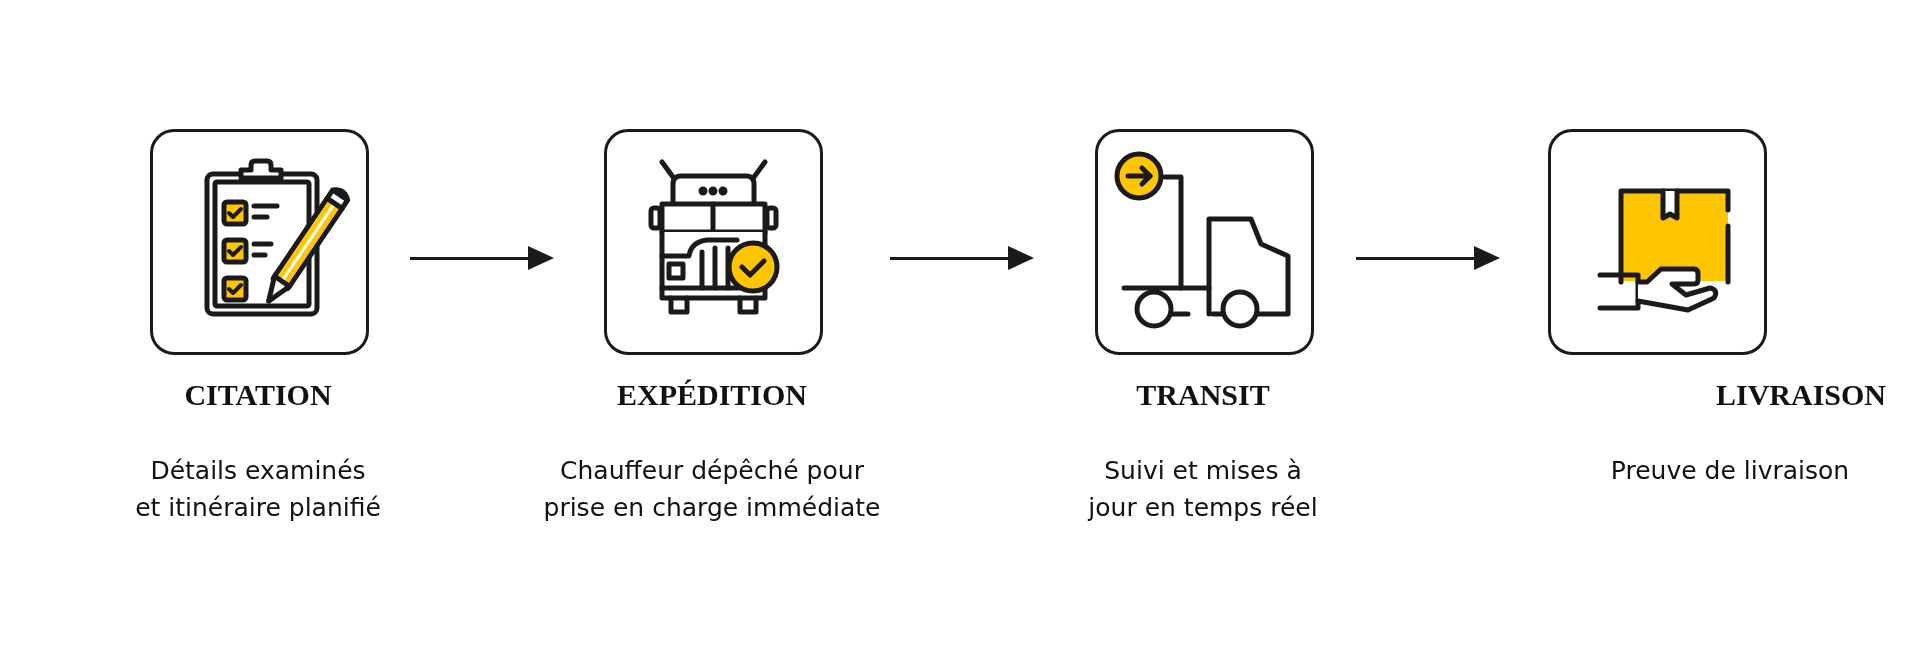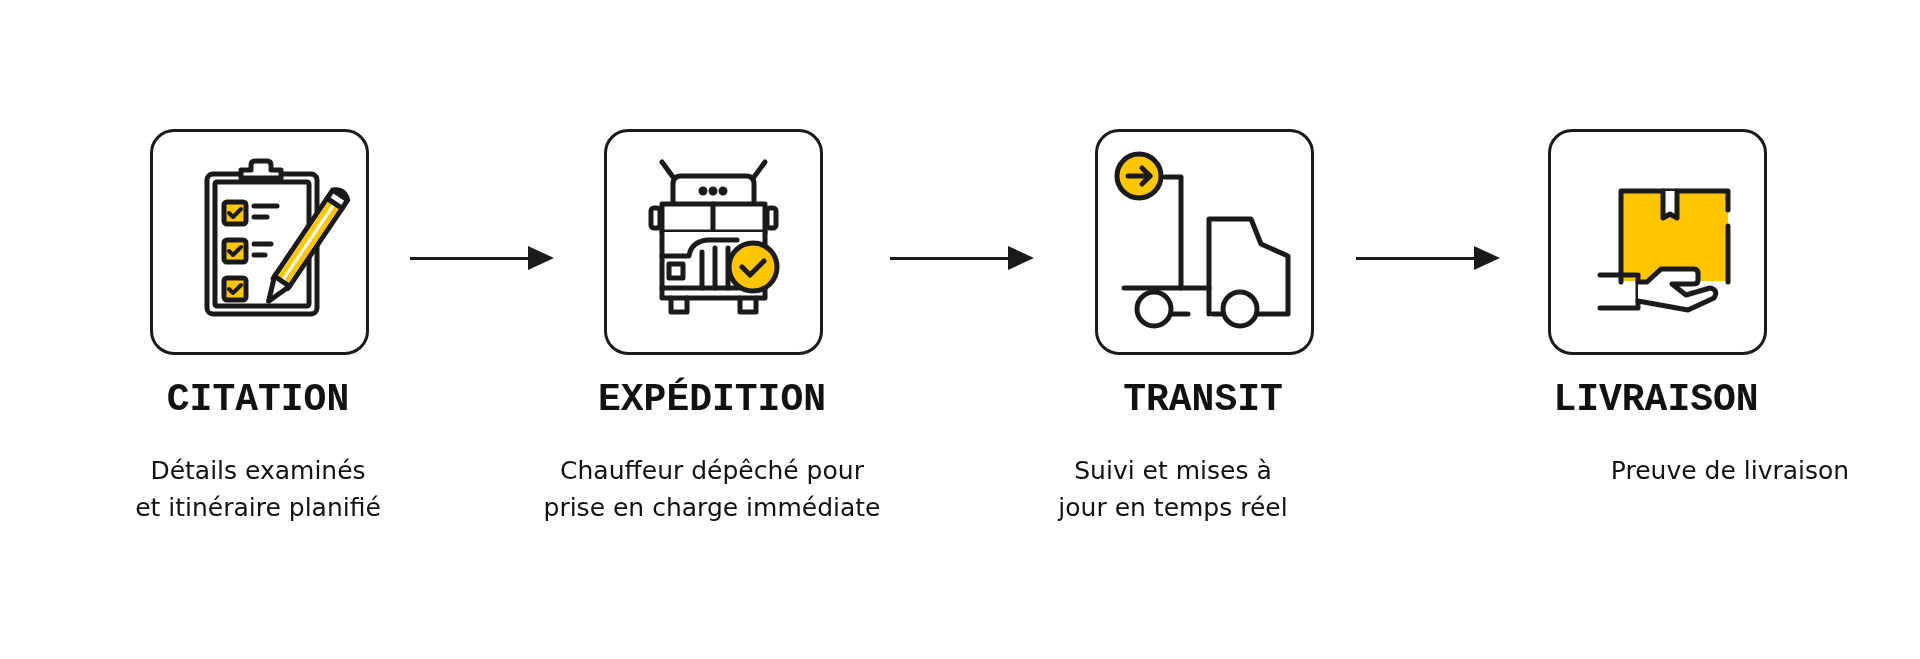--- a/index.html
+++ b/index.html
@@ -7,21 +7,21 @@
          font-family: "Liberation Sans", "DejaVu Sans", sans-serif; color: #111111; }
   .card { position: absolute; top: 129px; width: 213px; height: 220px;
           border: 3px solid #1a1a1a; border-radius: 24px; background: #fff; box-sizing: content-box; }
   .card svg { position: absolute; left: 0; top: 0; width: 213px; height: 220px; }
   .arrow { position: absolute; top: 246px; height: 24px; }
   .arrow .line { position: absolute; left: 0; top: 11px; height: 3px; background: #1a1a1a; }
   .arrow .head { position: absolute; top: 0; width: 0; height: 0;
                  border-top: 12px solid transparent; border-bottom: 12px solid transparent;
                  border-left: 26px solid #1a1a1a; }
   .step-title { position: absolute; top: 378px; width: 460px; text-align: center;
-                font-family: Liberation Mono, monospace; font-weight: bold; font-size: 38px;
+                font-family: Liberation Serif, serif; font-weight: bold; font-size: 30px;
                 letter-spacing: 0px; color: #111; }
   .step-desc { position: absolute; top: 452px; width: 460px; text-align: center;
                font-family: "DejaVu Sans", sans-serif; font-size: 25px; line-height: 37px; color: #111; }
   .step-desc span { display: block; text-align: center; }
 </style>
 </head>
 <body>
 
 <div class="card" style="left:150px;">
   <svg viewBox="0 0 213 220">
@@ -126,21 +126,21 @@
       <path d="M111 182 V87 H153 L163 112 L190 124 V182 H152"></path>
       <path d="M115 182 H132"></path>
       <path d="M72 182 H90"></path>
 
       <circle cx="56" cy="177" r="17" fill="#fff"></circle>
       <circle cx="142" cy="177" r="17" fill="#fff"></circle>
     </g>
   </svg>
 </div>
 <div class="step-title" style="left:973px;">TRANSIT</div>
-<div class="step-desc" style="left:943px;">
+<div class="step-desc" style="left:973px;">
   <span>Suivi et mises à</span>
   <span>jour en temps réel</span>
 </div>
 
 <div class="arrow" style="left:1356px; width:144px;">
   <div class="line" style="width:120px;"></div>
   <div class="head" style="left:118px;"></div>
 </div>
 
 <div class="card" style="left:1548px;">
@@ -150,16 +150,16 @@
       <rect x="70" y="59" width="107" height="90" fill="#FFC600" stroke="none"></rect>
       <path d="M70 150 V59 H177 V78"></path>
       <path d="M177 94 V150"></path>
       <path d="M112 59 V86 L119 82 L126 86 V59" fill="#fff"></path>
 
       <path d="M49 143 H87 V176 H49"></path>
       <path d="M87 150 H96 L110 137 H143 Q147 137 147 142 V148 Q147 152 143 152 H121 L135 163 L159 156 Q168 158 163 166 L137 178 L87 169" fill="#fff"></path>
     </g>
   </svg>
 </div>
-<div class="step-title" style="left:1426px;">LIVRAISON</div>
+<div class="step-title" style="left:1426px;text-align:right;">LIVRAISON</div>
 <div class="step-desc" style="left:1500px;">
   <span>Preuve de livraison</span>
 </div>
 
 </body></html>

